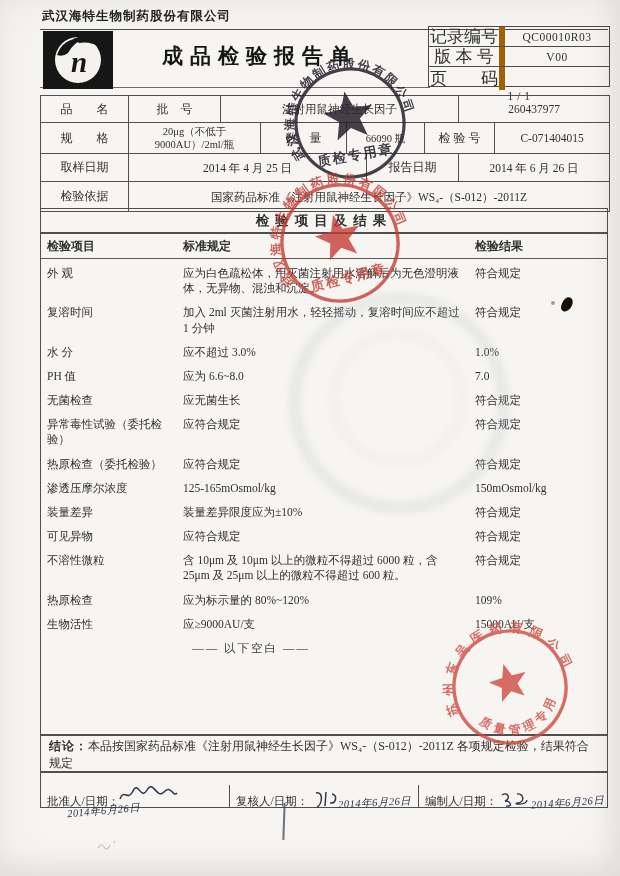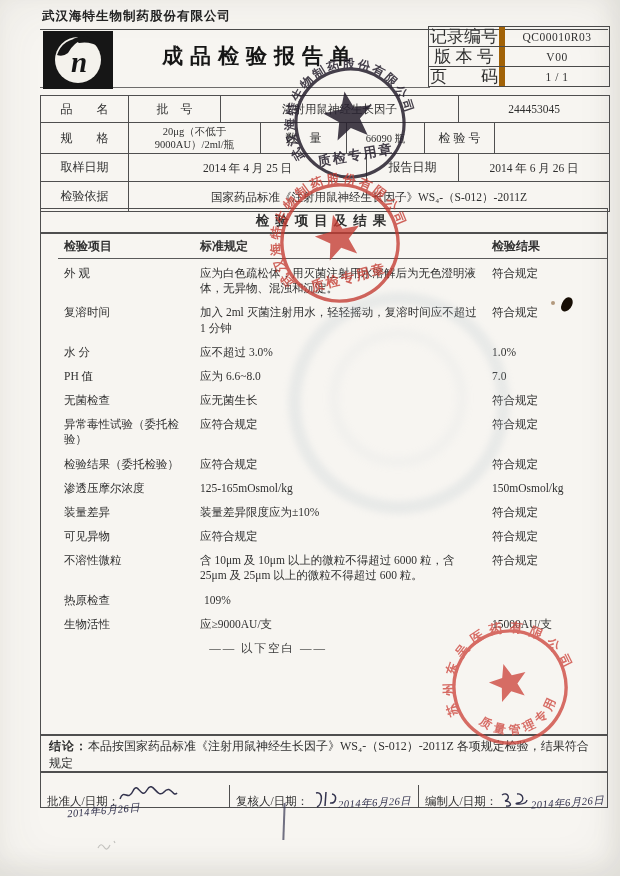--- a/index.html
+++ b/index.html
@@ -10,40 +10,40 @@
     font-family:"Liberation Serif","DejaVu Serif",serif;color:#303030;
   }
   .abs{position:absolute;}
   .company{left:42px;top:8px;font-size:12.5px;font-weight:bold;letter-spacing:1px;color:#222;}
   .rule{height:0;border-top:1.5px solid #4a4a4a;}
   .title{left:128px;top:42px;width:264px;text-align:center;font-size:21px;font-weight:bold;
          letter-spacing:7px;color:#161616;}
   
   .mtable{left:428px;top:26px;width:180px;border:1.5px solid #4a4a4a;}
   .mrow{display:flex;border-bottom:1px solid #4a4a4a;height:19px;align-items:stretch;}
-  .mrow:last-child{border-bottom:none;}
+  .mrow:last-child{border-bottom:none;flex-direction:column;}
   .mlabel{width:70px;border-right:6px solid #a16207;display:flex;align-items:center;justify-content:center;font-size:17px;}
   .mval{flex:1;display:flex;align-items:center;justify-content:center;font-size:11.5px;letter-spacing:.5px;}
   
   .itable{left:40px;top:95px;width:568px;border:1px solid #4f4f4f;}
   .irow{display:flex;border-bottom:1px solid #4f4f4f;align-items:stretch;}
   .irow:last-child{border-bottom:none;}
   .icell{border-right:1px solid #4f4f4f;display:flex;align-items:center;justify-content:center;
          text-align:center;padding:2px 3px;box-sizing:border-box;font-size:11.5px;line-height:1.25;}
   .icell.last{border-right:none;}
   .ilabel{font-size:12px;}
   .r1{min-height:26px;} .r2{min-height:30px;} .r3{min-height:27px;} .r4{min-height:29px;}
   .w88{width:88px;flex:none;} .w238{width:238px;flex:none;} .w92{width:92px;flex:none;}
   .w132{width:132px;flex:none;} .w86{width:86px;flex:none;} .w78{width:78px;flex:none;} .w70{width:70px;flex:none;}
   .grow{flex:1;}
   .small{font-size:10.5px;}
   
   .sbar{left:40px;top:208px;width:568px;height:25px;border:1px solid #4f4f4f;box-sizing:border-box;
         display:flex;align-items:center;justify-content:center;font-size:13.5px;font-weight:bold;letter-spacing:6px;}
-  .rbox{left:40px;top:233px;width:568px;height:502px;border:1px solid #4f4f4f;box-sizing:border-box;padding-left:17px;}
+  .rbox{left:40px;top:233px;width:568px;height:502px;border:1px solid #4f4f4f;box-sizing:border-box;}
   .rhead{display:flex;height:24px;align-items:center;border-bottom:1px solid #5a5a5a;font-weight:bold;font-size:12px;}
   .rows{padding:7px 0 0 0;}
   .rrow{display:flex;align-items:flex-start;margin-bottom:9px;font-size:11.5px;line-height:1.32;}
   .ci{width:128px;flex:none;padding-left:6px;}
   .cs{width:280px;flex:none;padding-left:8px;}
   .cr{flex:1;padding-left:12px;}
   .endnote{text-align:center;font-size:11.5px;letter-spacing:2px;margin-top:5px;color:#3a3a3a;width:420px;}
   
   .concl{left:40px;top:735px;width:568px;height:37px;border:1px solid #4f4f4f;box-sizing:border-box;
          padding:2px 8px;font-size:12px;line-height:1.4;}
@@ -99,28 +99,29 @@
       <div class="mlabel">页　　码</div>
       <div class="mval">1 / 1</div>
     </div>
   </div>
 
   <div class="abs itable">
     <div class="irow r1">
       <div class="icell ilabel w88">品　　名</div>
       <div class="icell ilabel w92">批　号</div>
       <div class="icell w238">注射用鼠神经生长因子</div>
-      <div class="icell grow last">244453045</div>
+      <div class="icell grow last">260437977</div>
     </div>
     <div class="irow r2">
       <div class="icell ilabel w88">规　　格</div>
       <div class="icell w132 small">20μg（不低于 9000AU）/2ml/瓶</div>
       <div class="icell ilabel w86">数　量</div>
       <div class="icell w78 small">66090 瓶</div>
       <div class="icell ilabel w70">检 验 号</div>
+      <div class="icell grow last">C-071404015</div>
     </div>
     <div class="irow r3">
       <div class="icell ilabel w88">取样日期</div>
       <div class="icell w238">2014 年 4 月 25 日</div>
       <div class="icell ilabel w92">报告日期</div>
       <div class="icell grow last">2014 年 6 月 26 日</div>
     </div>
     <div class="irow r4">
       <div class="icell ilabel w88">检验依据</div>
       <div class="icell grow last">国家药品标准《注射用鼠神经生长因子》WS₄-（S-012）-2011Z</div>
@@ -160,21 +161,21 @@
         <div class="ci">无菌检查</div>
         <div class="cs">应无菌生长</div>
         <div class="cr">符合规定</div>
       </div>
       <div class="rrow">
         <div class="ci">异常毒性试验（委托检验）</div>
         <div class="cs">应符合规定</div>
         <div class="cr">符合规定</div>
       </div>
       <div class="rrow">
-        <div class="ci">检验结果（委托检验）</div>
+        <div class="ci">热原检查（委托检验）</div>
         <div class="cs">应符合规定</div>
         <div class="cr">符合规定</div>
       </div>
       <div class="rrow">
         <div class="ci">渗透压摩尔浓度</div>
         <div class="cs">125-165mOsmol/kg</div>
         <div class="cr">150mOsmol/kg</div>
       </div>
       <div class="rrow">
         <div class="ci">装量差异</div>
@@ -186,20 +187,21 @@
         <div class="cs">应符合规定</div>
         <div class="cr">符合规定</div>
       </div>
       <div class="rrow">
         <div class="ci">不溶性微粒</div>
         <div class="cs">含 10μm 及 10μm 以上的微粒不得超过 6000 粒，含 25μm 及 25μm 以上的微粒不得超过 600 粒。</div>
         <div class="cr">符合规定</div>
       </div>
       <div class="rrow">
         <div class="ci">热原检查</div>
+        <div class="cs">应为标示量的 80%~120%</div>
         <div class="cr">109%</div>
       </div>
       <div class="rrow">
         <div class="ci">生物活性</div>
         <div class="cs">应≥9000AU/支</div>
         <div class="cr">15000AU/支</div>
       </div>
       <div class="endnote">—— 以下空白 ——</div>
     </div>
   </div>

